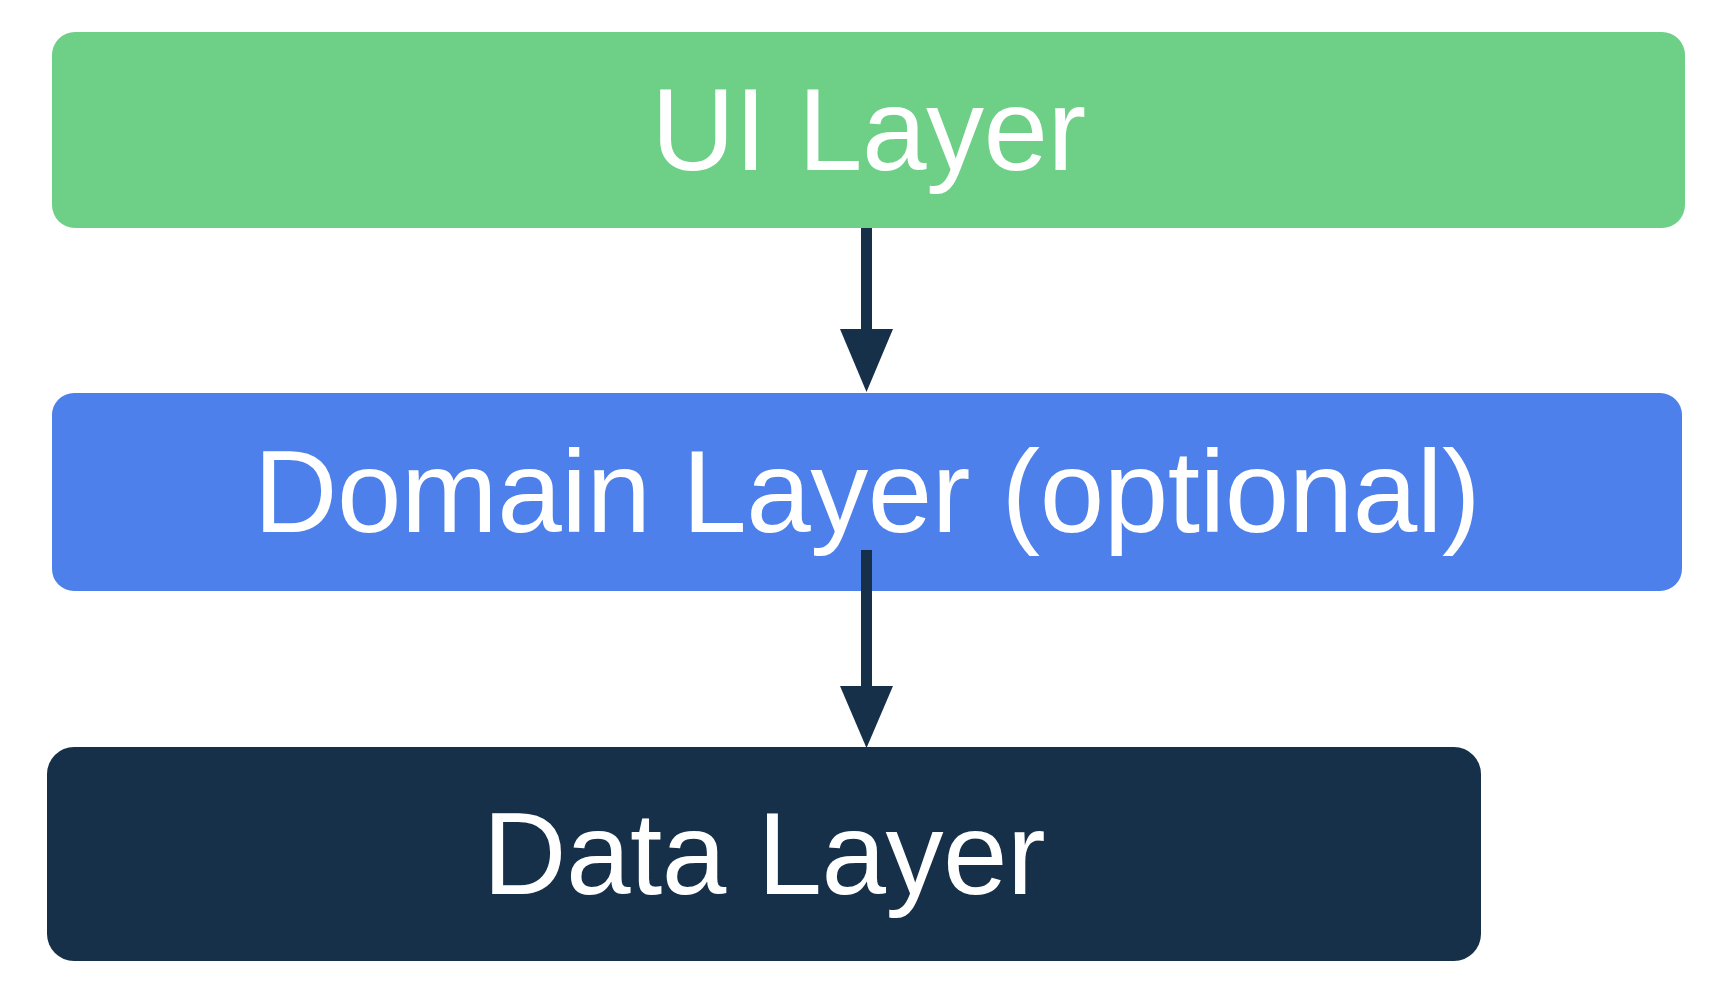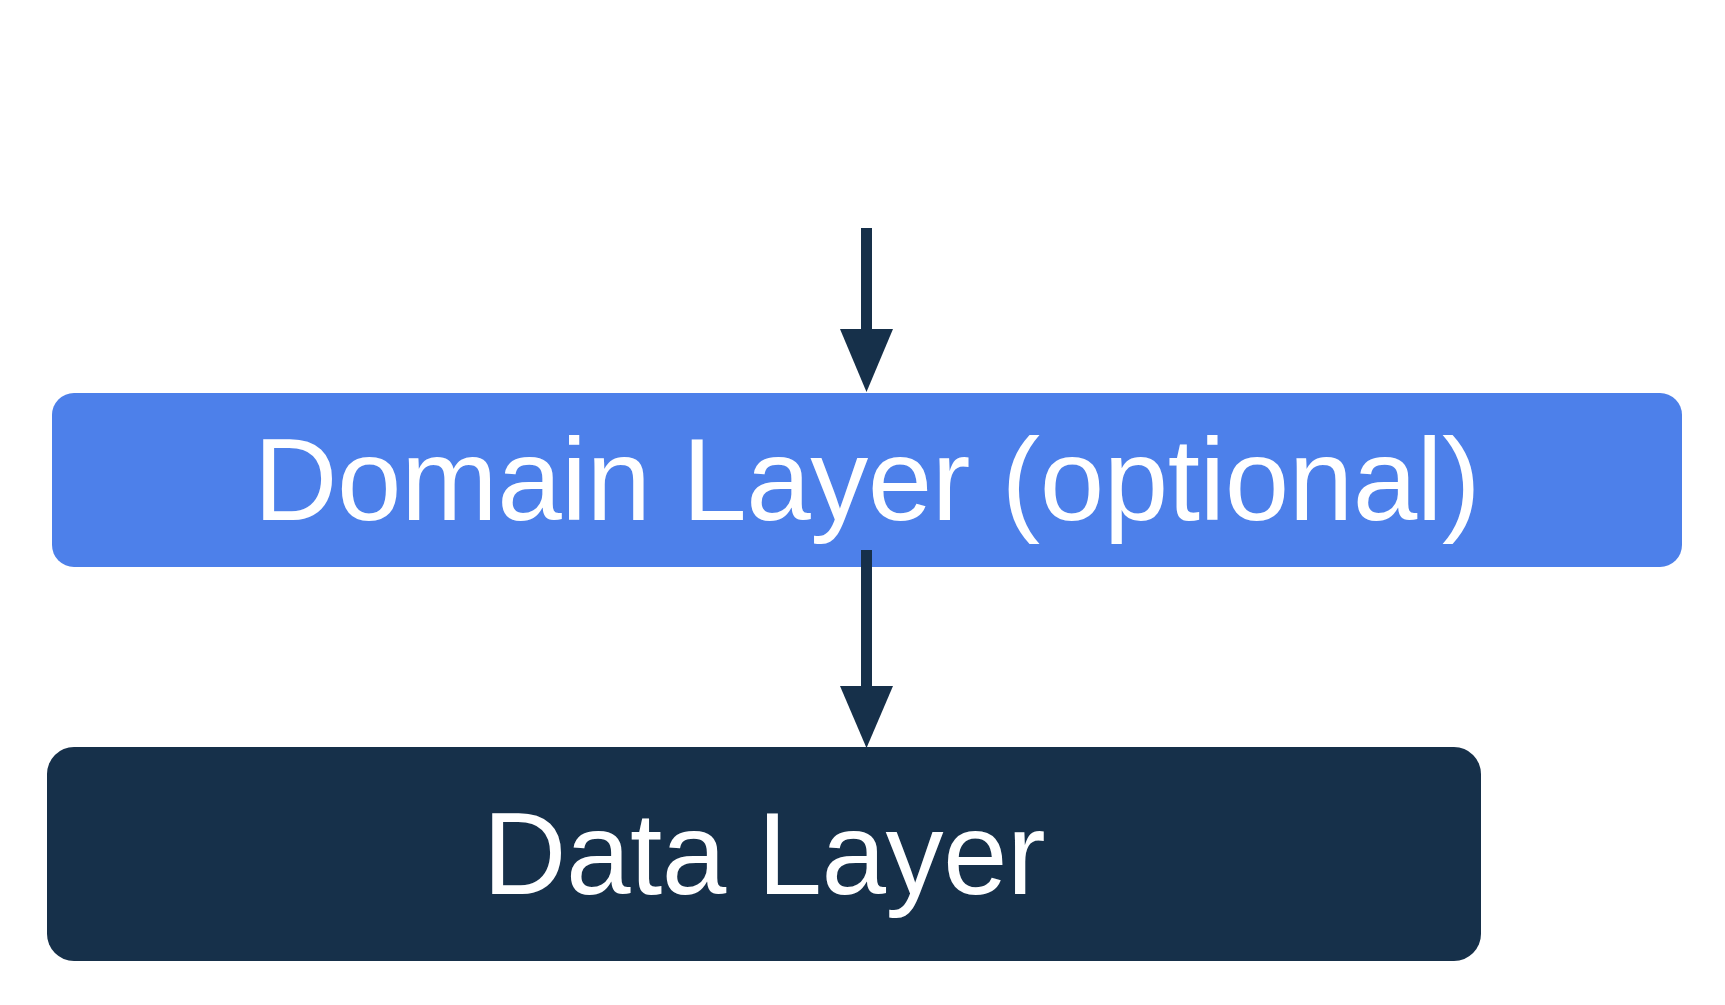--- a/index.html
+++ b/index.html
@@ -51,21 +51,21 @@
   }
   #ui-layer-box .layer-label {
     font-size: 116px;
   }
 
   
   #domain-layer-box {
     left: 52px;
     top: 393px;
     width: 1630px;
-    height: 174px;
+    height: 198px;
     background: #4D80EA;
     border-radius: 22px;
   }
   #domain-layer-box .layer-label {
     font-size: 116px;
   }
 
   
   #data-layer-box {
     left: 47px;
@@ -88,20 +88,23 @@
     height: 1005px;
     pointer-events: none;
     overflow: visible;
   }
 </style>
 </head>
 <body>
 
 <div id="diagram">
 
+  <div class="layer-box" id="ui-layer-box">
+    <span class="layer-label">UI Layer</span>
+  </div>
 
   <div class="layer-box" id="domain-layer-box">
     <span class="layer-label">Domain Layer (optional)</span>
   </div>
 
   <div class="layer-box" id="data-layer-box">
     <span class="layer-label">Data Layer</span>
   </div>
 
   <svg class="arrow-svg" viewBox="0 0 1725 1005">

